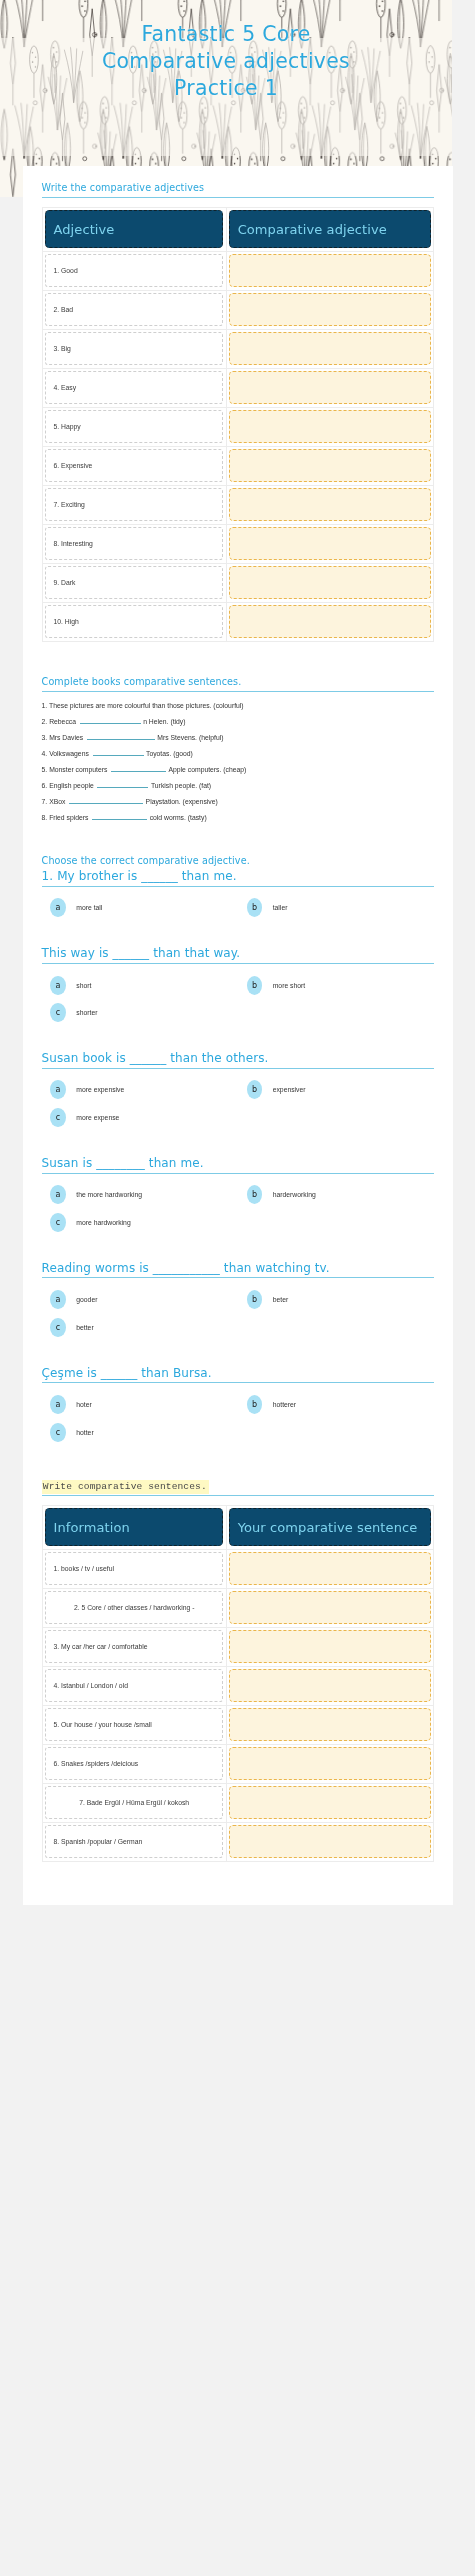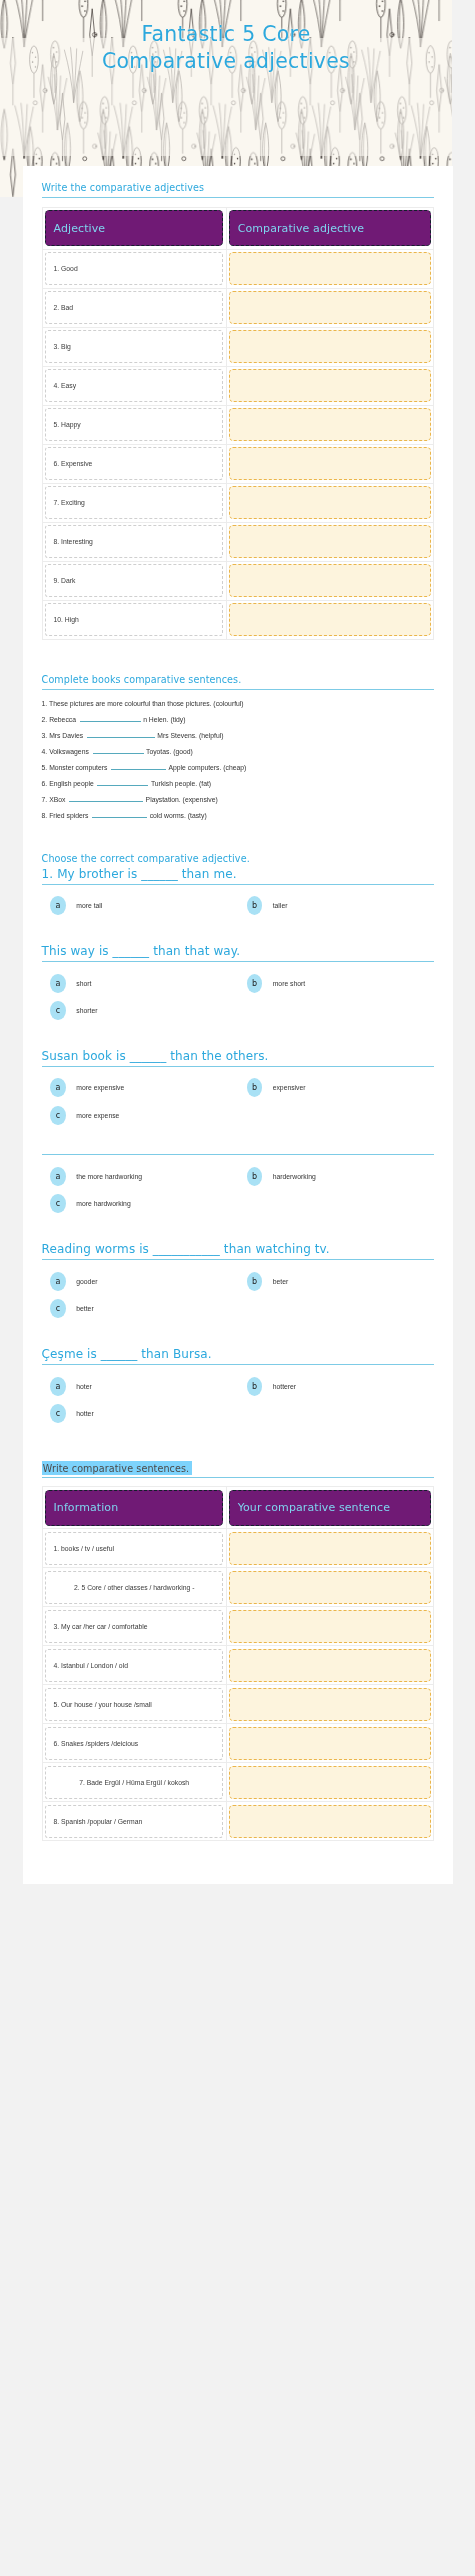--- a/index.html
+++ b/index.html
@@ -64,50 +64,51 @@
 
   .sec-heading {
     font-family: "DejaVu Sans", sans-serif;
     font-size: 9.6px;
     color: #2ca8dd;
     padding-bottom: 3.1px;
     letter-spacing: 0.1px;
   }
   .sec-heading.highlight {
     display: inline-block;
-    background: #7dd3fc;
+    background: #fef9c3;
     color: #4a4a4a;
     padding: 1.2px 2.5px 1.9px 1.2px;
+    font-family: Liberation Mono, monospace;
   }
   .heading-rule {
     border-bottom: 0.6px solid #7dcbe6;
     margin-bottom: 8.7px;
     margin-top: 1.2px;
   }
 
   
   .ws-table {
     width: 100%;
     border-collapse: collapse;
     border: 0.6px solid #e8e8e8;
     table-layout: fixed;
   }
   .ws-table td, .ws-table th {
     border: 0.6px solid #ececec;
     padding: 2.5px;
     vertical-align: middle;
   }
   .th-box {
-    background: #701a75;
+    background: #0c4a6e;
     border: 1.2px dashed #11222a;
     border-radius: 4.3px;
     color: #7fd4ef;
     font-family: "DejaVu Sans", sans-serif;
     font-weight: normal;
-    font-size: 11px;
+    font-size: 13px;
     text-align: left;
     padding: 10.5px 7.4px;
     letter-spacing: 0.1px;
   }
   .cell-prompt {
     border: 0.6px dashed #cfcfcf;
     border-radius: 3.1px;
     background: #ffffff;
     color: #3a3a3a;
     font-size: 6.8px;
@@ -256,20 +257,21 @@
         <use href="#tile" x="540" y="50"></use>
         <use href="#tile" x="700" y="50"></use>
       </g>
     </svg>
 
     <div class="banner-veil"></div>
 
     <div class="banner-title-wrap">
       <div class="banner-title">Fantastic 5 Core</div>
       <div class="banner-title">Comparative adjectives</div>
+      <div class="banner-title">Practice 1</div>
     </div>
   </div>
 
   <div class="card">
 
     <div class="section">
       <div class="sec-heading">Write the comparative adjectives</div>
       <div class="heading-rule"></div>
 
       <table class="ws-table">
@@ -475,20 +477,21 @@
           </div>
           <div class="mc-opt">
             <span class="mc-badge">c</span>
             <span class="mc-label">more expense</span>
           </div>
         </div>
       </div>
       <div class="mc-spacer"></div>
 
       <div class="mc-block">
+        <div class="mc-q">Susan is ________ than me.</div>
         <div class="mc-rule"></div>
         <div class="mc-opts">
           <div class="mc-opt">
             <span class="mc-badge">a</span>
             <span class="mc-label">the more hardworking</span>
           </div>
           <div class="mc-opt">
             <span class="mc-badge">b</span>
             <span class="mc-label">harderworking</span>
           </div>

